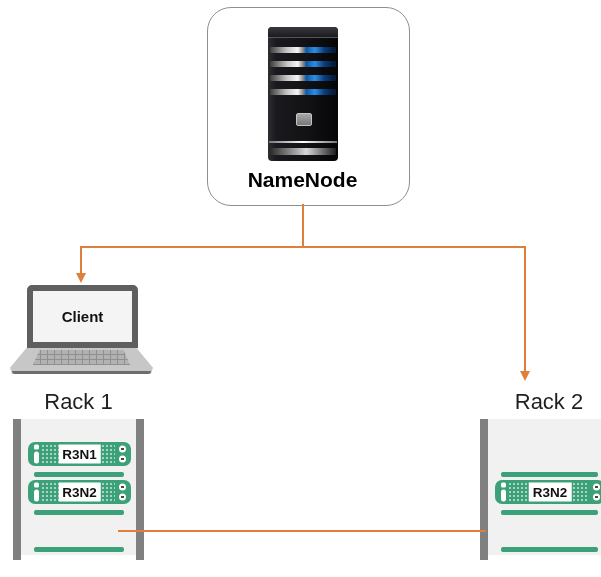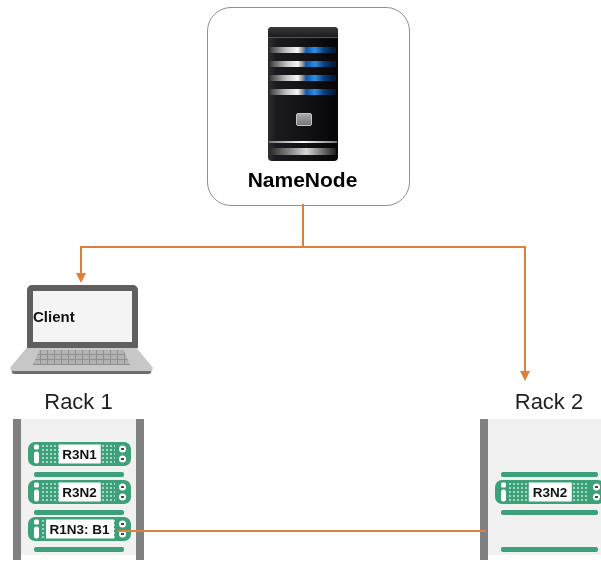--- a/index.html
+++ b/index.html
@@ -47,21 +47,21 @@
   .arrow-down{
     position:absolute;width:0;height:0;
     border-left:5px solid transparent;border-right:5px solid transparent;
     border-top:10px solid var(--orange,#DE7F3C);
   }
   
   .laptop{position:absolute;left:10px;top:283px;width:143px;height:95px;}
   .lt-screen{
     position:absolute;left:17px;top:2px;width:99px;height:51px;
     background:#f4f4f4;border:6px solid #5f5f5f;border-radius:5px 5px 0 0;
-    display:flex;align-items:center;justify-content:flex-start;
+    display:flex;align-items:center;justify-content:center;
   }
   .lt-screen span{font-size:15px;font-weight:700;color:#111;}
   .lt-base{
     position:absolute;left:0;top:65px;width:143px;height:26px;background:#c7c7c7;
     clip-path:polygon(11.5% 0%,88.5% 0%,100% 76%,98.5% 100%,1.5% 100%,0% 76%);
   }
   .lt-kbd{
     position:absolute;left:16%;right:16%;top:2px;height:15px;background:#b2b2b2;
     clip-path:polygon(7% 0,93% 0,100% 100%,0 100%);
     background-image:
@@ -161,32 +161,20 @@
           <div class="i-bar"></div>
         </div>
       <div class="unit-label">R3N2</div>
       <div class="leds">
           <div class="led"></div>
           <div class="led"></div>
         </div>
     </div>
     <div class="unit-base" style="top:91px"></div>
 
-    <div class="unit" style="top:98px">
-      <div class="unit-dots"></div>
-      <div class="i-icon">
-          <div class="i-dot"></div>
-          <div class="i-bar"></div>
-        </div>
-      <div class="unit-label">R1N3: B1</div>
-      <div class="leds">
-          <div class="led"></div>
-          <div class="led"></div>
-        </div>
-    </div>
     <div class="unit-base" style="top:128px"></div>
   </div>
 
   <div class="rack" style="left:480px;width:138px;">
     <div class="rack-title">Rack 2</div>
     <div class="rail l"></div>
     <div class="rail r"></div>
     <div class="rack-bg"></div>
 
     <div class="unit-base" style="top:53px"></div>

